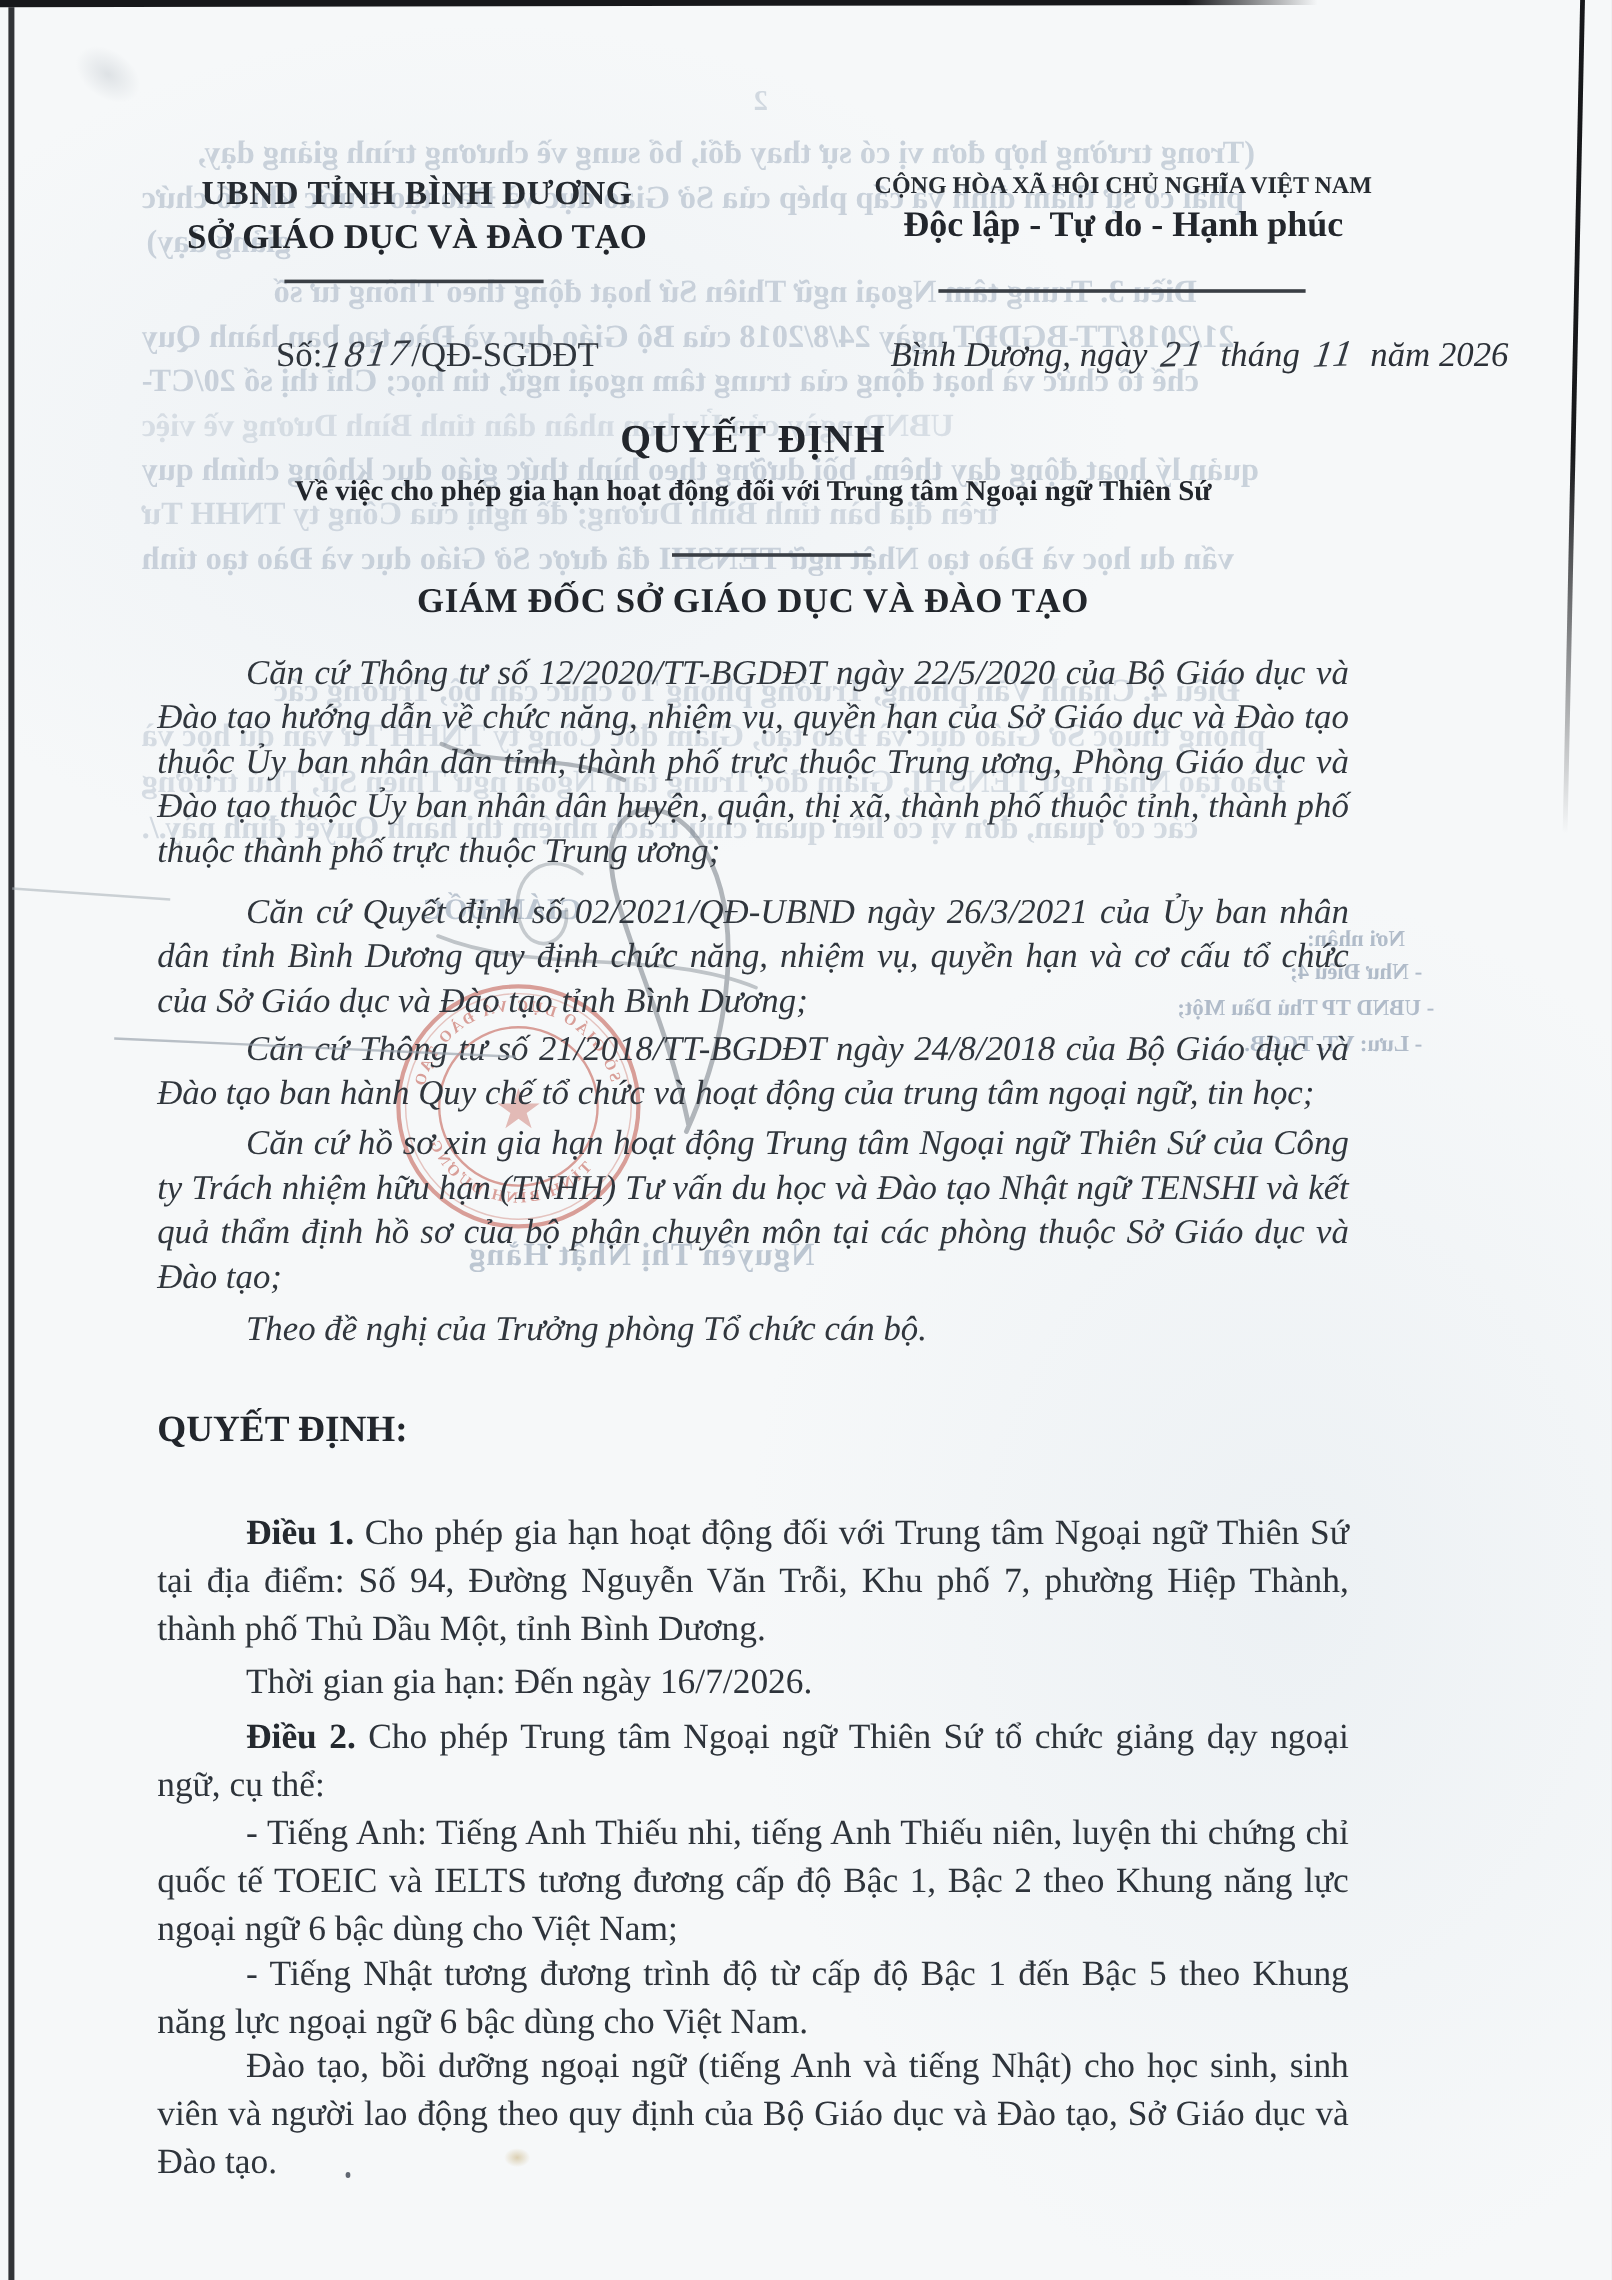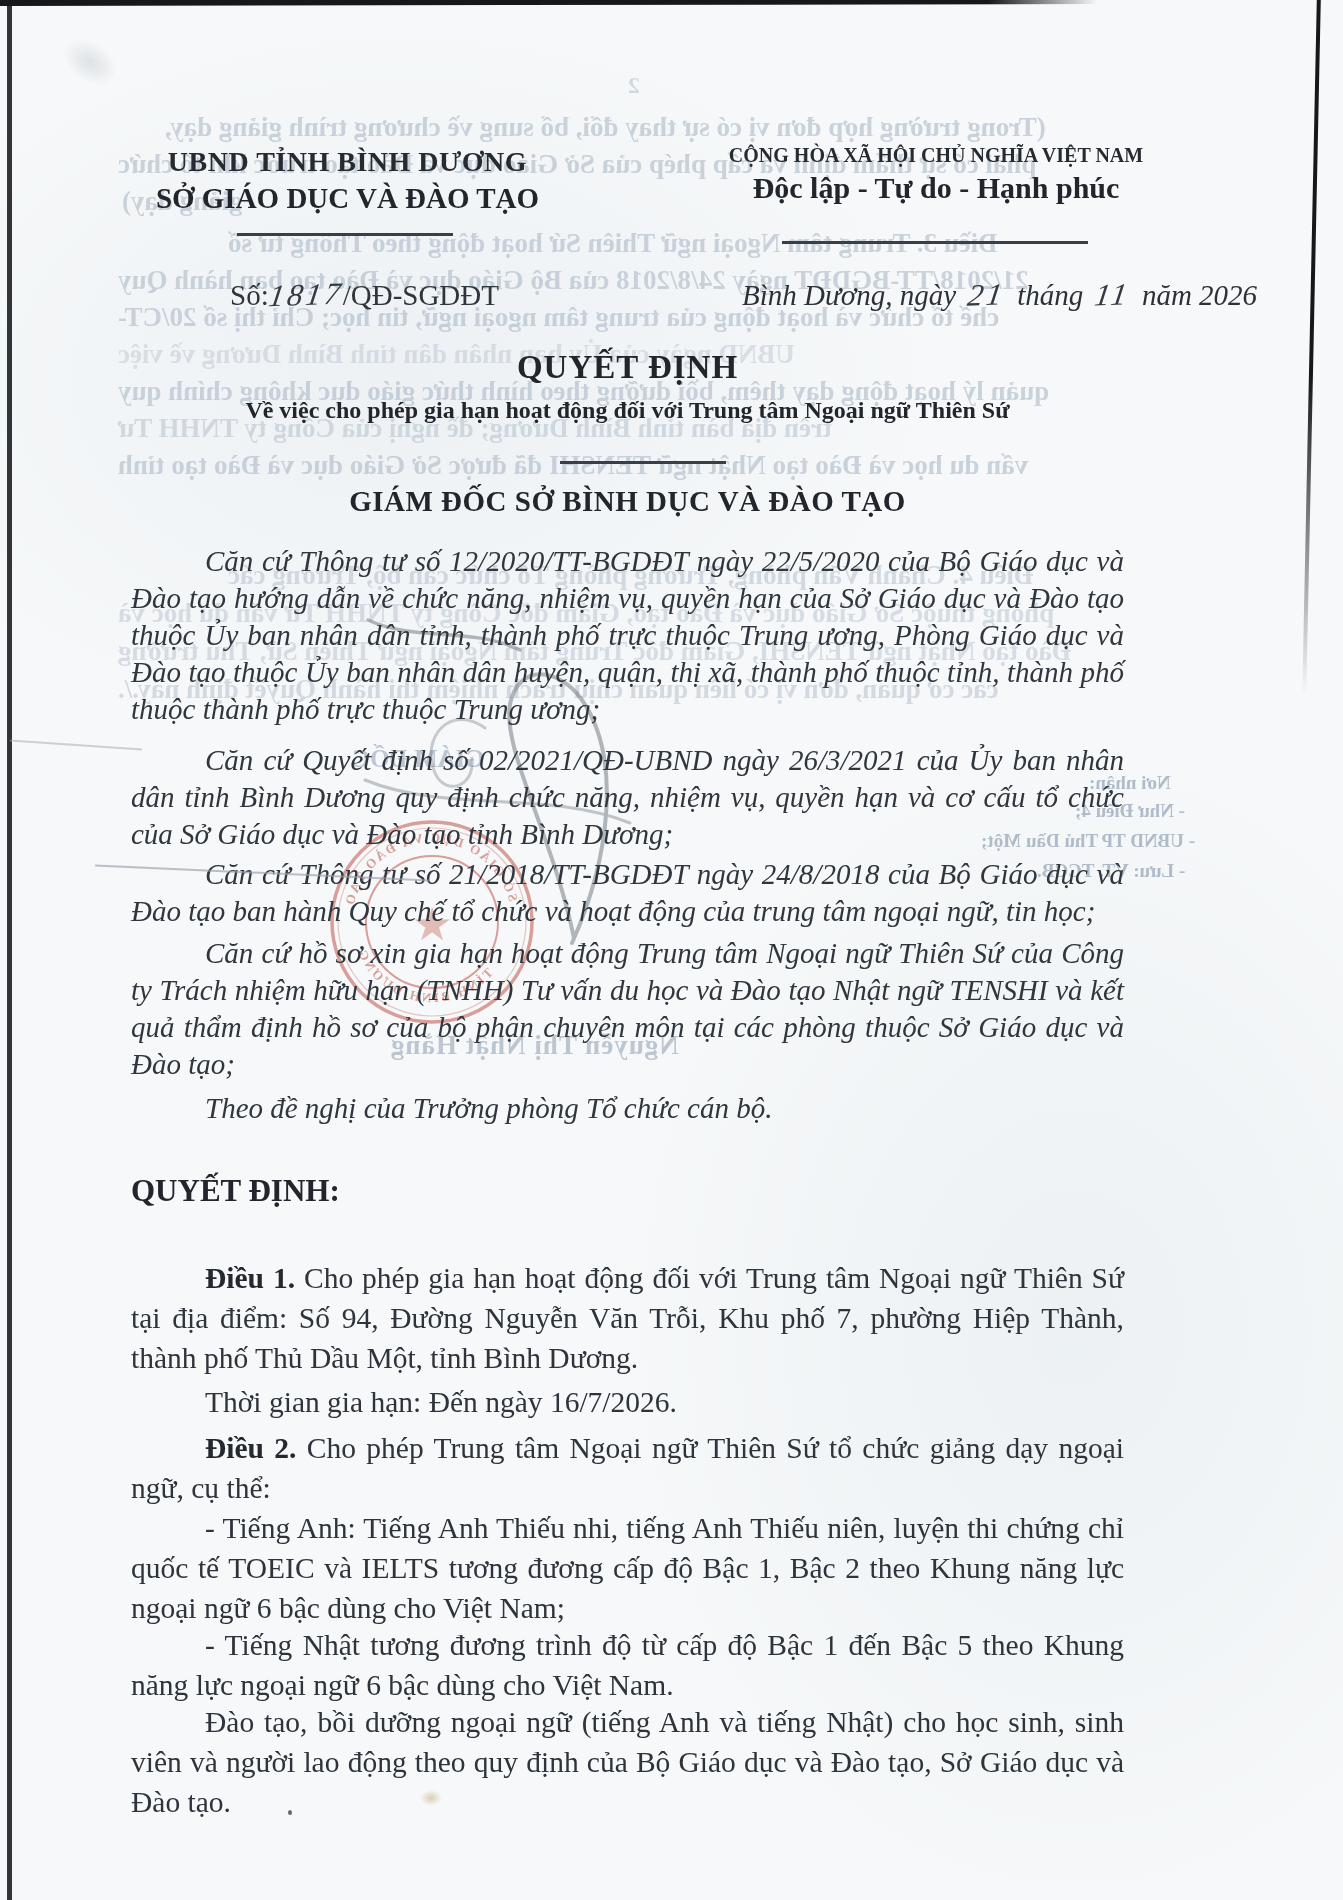--- a/index.html
+++ b/index.html
@@ -143,21 +143,21 @@
     <span>Bình Dương, ngày</span>
     <span class="hand">21</span>
     <span>tháng</span>
     <span class="hand">11</span>
     <span>năm 2026</span>
   </div>
 
   <div class="abs title-main">QUYẾT ĐỊNH</div>
   <div class="abs title-sub">Về việc cho phép gia hạn hoạt động đối với Trung tâm Ngoại ngữ Thiên Sứ</div>
   <div class="abs title-rule"></div>
-  <div class="abs issuer">GIÁM ĐỐC SỞ BÌNH DỤC VÀ ĐÀO TẠO</div>
+  <div class="abs issuer">GIÁM ĐỐC SỞ GIÁO DỤC VÀ ĐÀO TẠO</div>
 
   <p class="abs para recital" style="top:543px;">Căn cứ Thông tư số 12/2020/TT-BGDĐT ngày 22/5/2020 của Bộ Giáo dục và Đào tạo hướng dẫn về chức năng, nhiệm vụ, quyền hạn của Sở Giáo dục và Đào tạo thuộc Ủy ban nhân dân tỉnh, thành phố trực thuộc Trung ương, Phòng Giáo dục và Đào tạo thuộc Ủy ban nhân dân huyện, quận, thị xã, thành phố thuộc tỉnh, thành phố thuộc thành phố trực thuộc Trung ương;</p>
   <p class="abs para recital" style="top:742px;">Căn cứ Quyết định số 02/2021/QĐ-UBND ngày 26/3/2021 của Ủy ban nhân dân tỉnh Bình Dương quy định chức năng, nhiệm vụ, quyền hạn và cơ cấu tổ chức của Sở Giáo dục và Đào tạo tỉnh Bình Dương;</p>
   <p class="abs para recital" style="top:856px;">Căn cứ Thông tư số 21/2018/TT-BGDĐT ngày 24/8/2018 của Bộ Giáo dục và Đào tạo ban hành Quy chế tổ chức và hoạt động của trung tâm ngoại ngữ, tin học;</p>
   <p class="abs para recital" style="top:1090px;text-align:left;">Theo đề nghị của Trưởng phòng Tổ chức cán bộ.</p>
   <p class="abs para recital" style="top:935px;">Căn cứ hồ sơ xin gia hạn hoạt động Trung tâm Ngoại ngữ Thiên Sứ của Công ty Trách nhiệm hữu hạn (TNHH) Tư vấn du học và Đào tạo Nhật ngữ TENSHI và kết quả thẩm định hồ sơ của bộ phận chuyên môn tại các phòng thuộc Sở Giáo dục và Đào tạo;</p>
 
   <div class="abs heading2">QUYẾT ĐỊNH:</div>
 
   <p class="abs para bodyp" style="top:1258px;"><b>Điều 1.</b> <span>Cho phép gia hạn hoạt động đối với Trung tâm Ngoại ngữ Thiên Sứ tại địa điểm: Số 94, Đường Nguyễn Văn Trỗi, Khu phố 7, phường Hiệp Thành, thành phố Thủ Dầu Một, tỉnh Bình Dương.</span></p>

